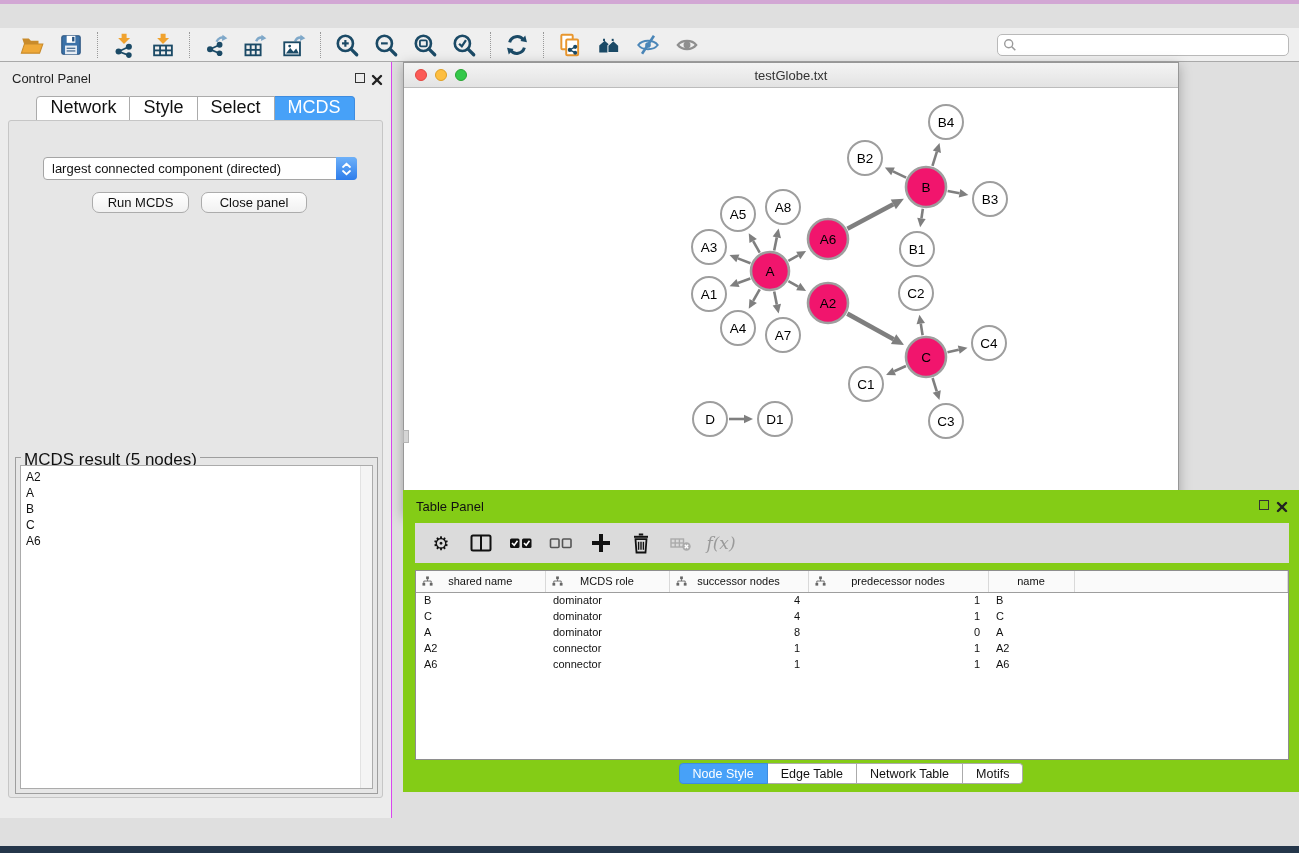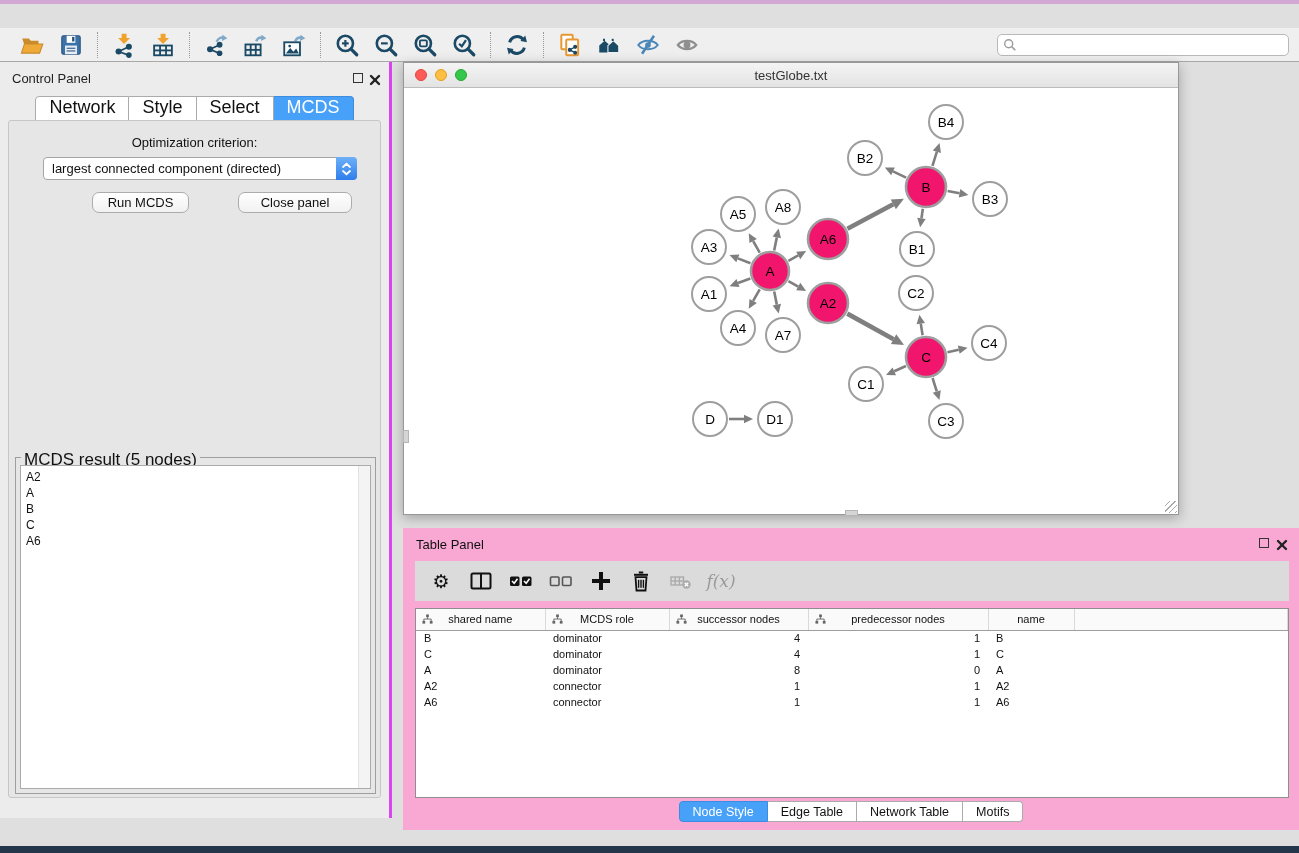--- a/index.html
+++ b/index.html
@@ -23,21 +23,21 @@
   .tb-group { display:flex; align-items:center; gap:9px; padding:0 11px; }
   .tb-sep { width:0; border-left:1px dotted #9a9a9a; height:26px; }
   .tbtn { width:30px; height:30px; display:flex; align-items:center; justify-content:center; }
   .search-wrap { margin-left:auto; margin-right:10px; position:relative; }
   .search-input { width:292px; height:22px; border:1px solid #B9B9B9; border-radius:5px;
                   background:#fff; padding-left:24px; font-size:12px; outline:none; }
   .search-icon { position:absolute; left:6px; top:4px; }
 
   
   .control-panel { position:absolute; left:0; top:62px; width:392px; height:756px;
-                   background:#ECECEC; border-right:3px solid #d946ef; }
+                   background:#ECECEC; border-right:1px solid #d946ef; }
   .cp-header-title { position:absolute; left:12px; top:9px; font-size:13px; color:#222; }
   .win-float { position:absolute; top:11px; width:10px; height:10px; border:1.5px solid #333; background:transparent; }
   .win-close { position:absolute; top:10px; width:12px; height:12px; }
   .cp-float { right:26px; } .cp-close { right:8px; }
   .tabs-row { position:absolute; top:34px; left:0; right:0; display:flex; justify-content:center; }
   .tab { height:31px; line-height:20px; padding:0 13px; font-size:18px; background:#fff;
          border:1px solid #ABABAB; border-left:none; color:#111; }
   .tab:first-child { border-left:1px solid #ABABAB; border-radius:4px 0 0 4px; }
   .tab:last-child { border-radius:0 4px 4px 0; }
   .tab.selected { background:#47A1F8; border-color:#3E8CE0; color:#fff; }
@@ -47,21 +47,21 @@
   .opt-label { position:absolute; top:14px; left:0; right:0; text-align:center; font-size:13px; }
   .combo { position:absolute; top:36px; left:34px; width:314px; height:23px; background:#fff;
            border:1px solid #A5A5A5; border-radius:4px; font-size:13px; line-height:21px;
            padding-left:8px; }
   .combo-step { position:absolute; right:-1px; top:-1px; width:21px; height:23px;
                 background:linear-gradient(#6EB1F9,#2E7DEB); border-radius:0 4px 4px 0;
                 display:flex; align-items:center; justify-content:center; }
   .btn { position:absolute; height:21px; background:linear-gradient(#FFFFFF,#F1F1F1);
          border:1px solid #ACACAC; border-radius:7px; font-size:13px; text-align:center; line-height:19px; }
   .btn-run { top:71px; left:83px; width:97px; }
-  .btn-closepanel { top:71px; left:192px; width:114px;margin-left:37px; }
+  .btn-closepanel { top:71px; left:192px; width:106px; }
 
   .result-group { position:absolute; left:6px; right:4px; top:336px; bottom:3px;
                   border:1px solid #9E9E9E; }
   .result-legend { position:absolute; top:-8px; left:5px; background:#E6E6E6; padding:0 3px;
                    font-size:17px; color:#111; }
   .result-list { position:absolute; left:4px; right:4px; top:7px; bottom:4px; background:#fff;
                  border:1px solid #ABABAB; overflow:hidden; }
   .result-scroll { position:absolute; right:0; top:0; bottom:0; width:12px; background:#F4F4F4;
                    border-left:1px solid #E2E2E2; }
   .result-items { padding:3px 5px; font-size:12px; line-height:16px; }
@@ -74,21 +74,21 @@
   .nw-titlebar .title { text-align:center; line-height:25px; font-size:13px; color:#333; }
   .nw-lights { top:6px; }
   .nw-content { position:absolute; top:26px; left:0; right:0; bottom:0; background:#fff; }
   .nw-content svg { position:absolute; left:0; top:0; }
   .grip { position:absolute; right:1px; bottom:1px; width:12px; height:12px;
           background:repeating-linear-gradient(135deg, transparent 0 3px, #A9A9A9 3px 4px); }
   .thumb-v { position:absolute; left:-1px; top:341px; width:6px; height:13px; background:#D5D5D5; border:1px solid #B5B5B5; }
   .thumb-h { position:absolute; left:441px; bottom:-2px; width:13px; height:6px; background:#D5D5D5; border:1px solid #B5B5B5; }
 
   
-  .table-panel { position:absolute; left:403px; top:528px; width:896px; height:302px; background:#f9a8d4; }
+  .table-panel { position:absolute; left:403px; top:490px; width:896px; height:302px; background:#84cc16; }
   .tp-title { position:absolute; left:13px; top:9px; font-size:13px; }
   .tp-float { right:30px; top:10px; } .tp-close { right:11px; top:9px; }
   .tp-toolbar { position:absolute; left:12px; right:10px; top:33px; height:40px; background:#DBDBDB;
                 display:flex; align-items:center; gap:14px; padding-left:13px; }
   .tp-tbtn { width:26px; height:26px; display:flex; align-items:center; justify-content:center; }
   .gear-glyph { font-size:19px; line-height:1; color:#111; }
   .fx-label { font-family:"DejaVu Serif", serif; font-style:italic; font-size:17px; color:#9A9A9A; }
 
   .data-table-wrap { position:absolute; left:12px; right:10px; top:80px; height:190px;
                      background:#fff; border:1px solid #8E8E8E; overflow:hidden; }
@@ -309,21 +309,20 @@
           </g>
         </svg>
     </span>
     <div class="tabs-row">
       <span class="tab">Network</span>
       <span class="tab">Style</span>
       <span class="tab">Select</span>
       <span class="tab selected">MCDS</span>
     </div>
     <div class="cp-inner">
-      <div class="opt-label">Optimization criterion:</div>
       <div class="combo">
         <span>largest connected component (directed)</span>
         <span class="combo-step">
           <svg width="11" height="14" viewBox="0 0 11 14">
               <g fill="none" stroke="#fff" stroke-width="1.8" stroke-linecap="round">
                 <polyline points="2,5 5.5,1.8 9,5"></polyline>
                 <polyline points="2,9 5.5,12.2 9,9"></polyline>
               </g>
             </svg>
         </span>

